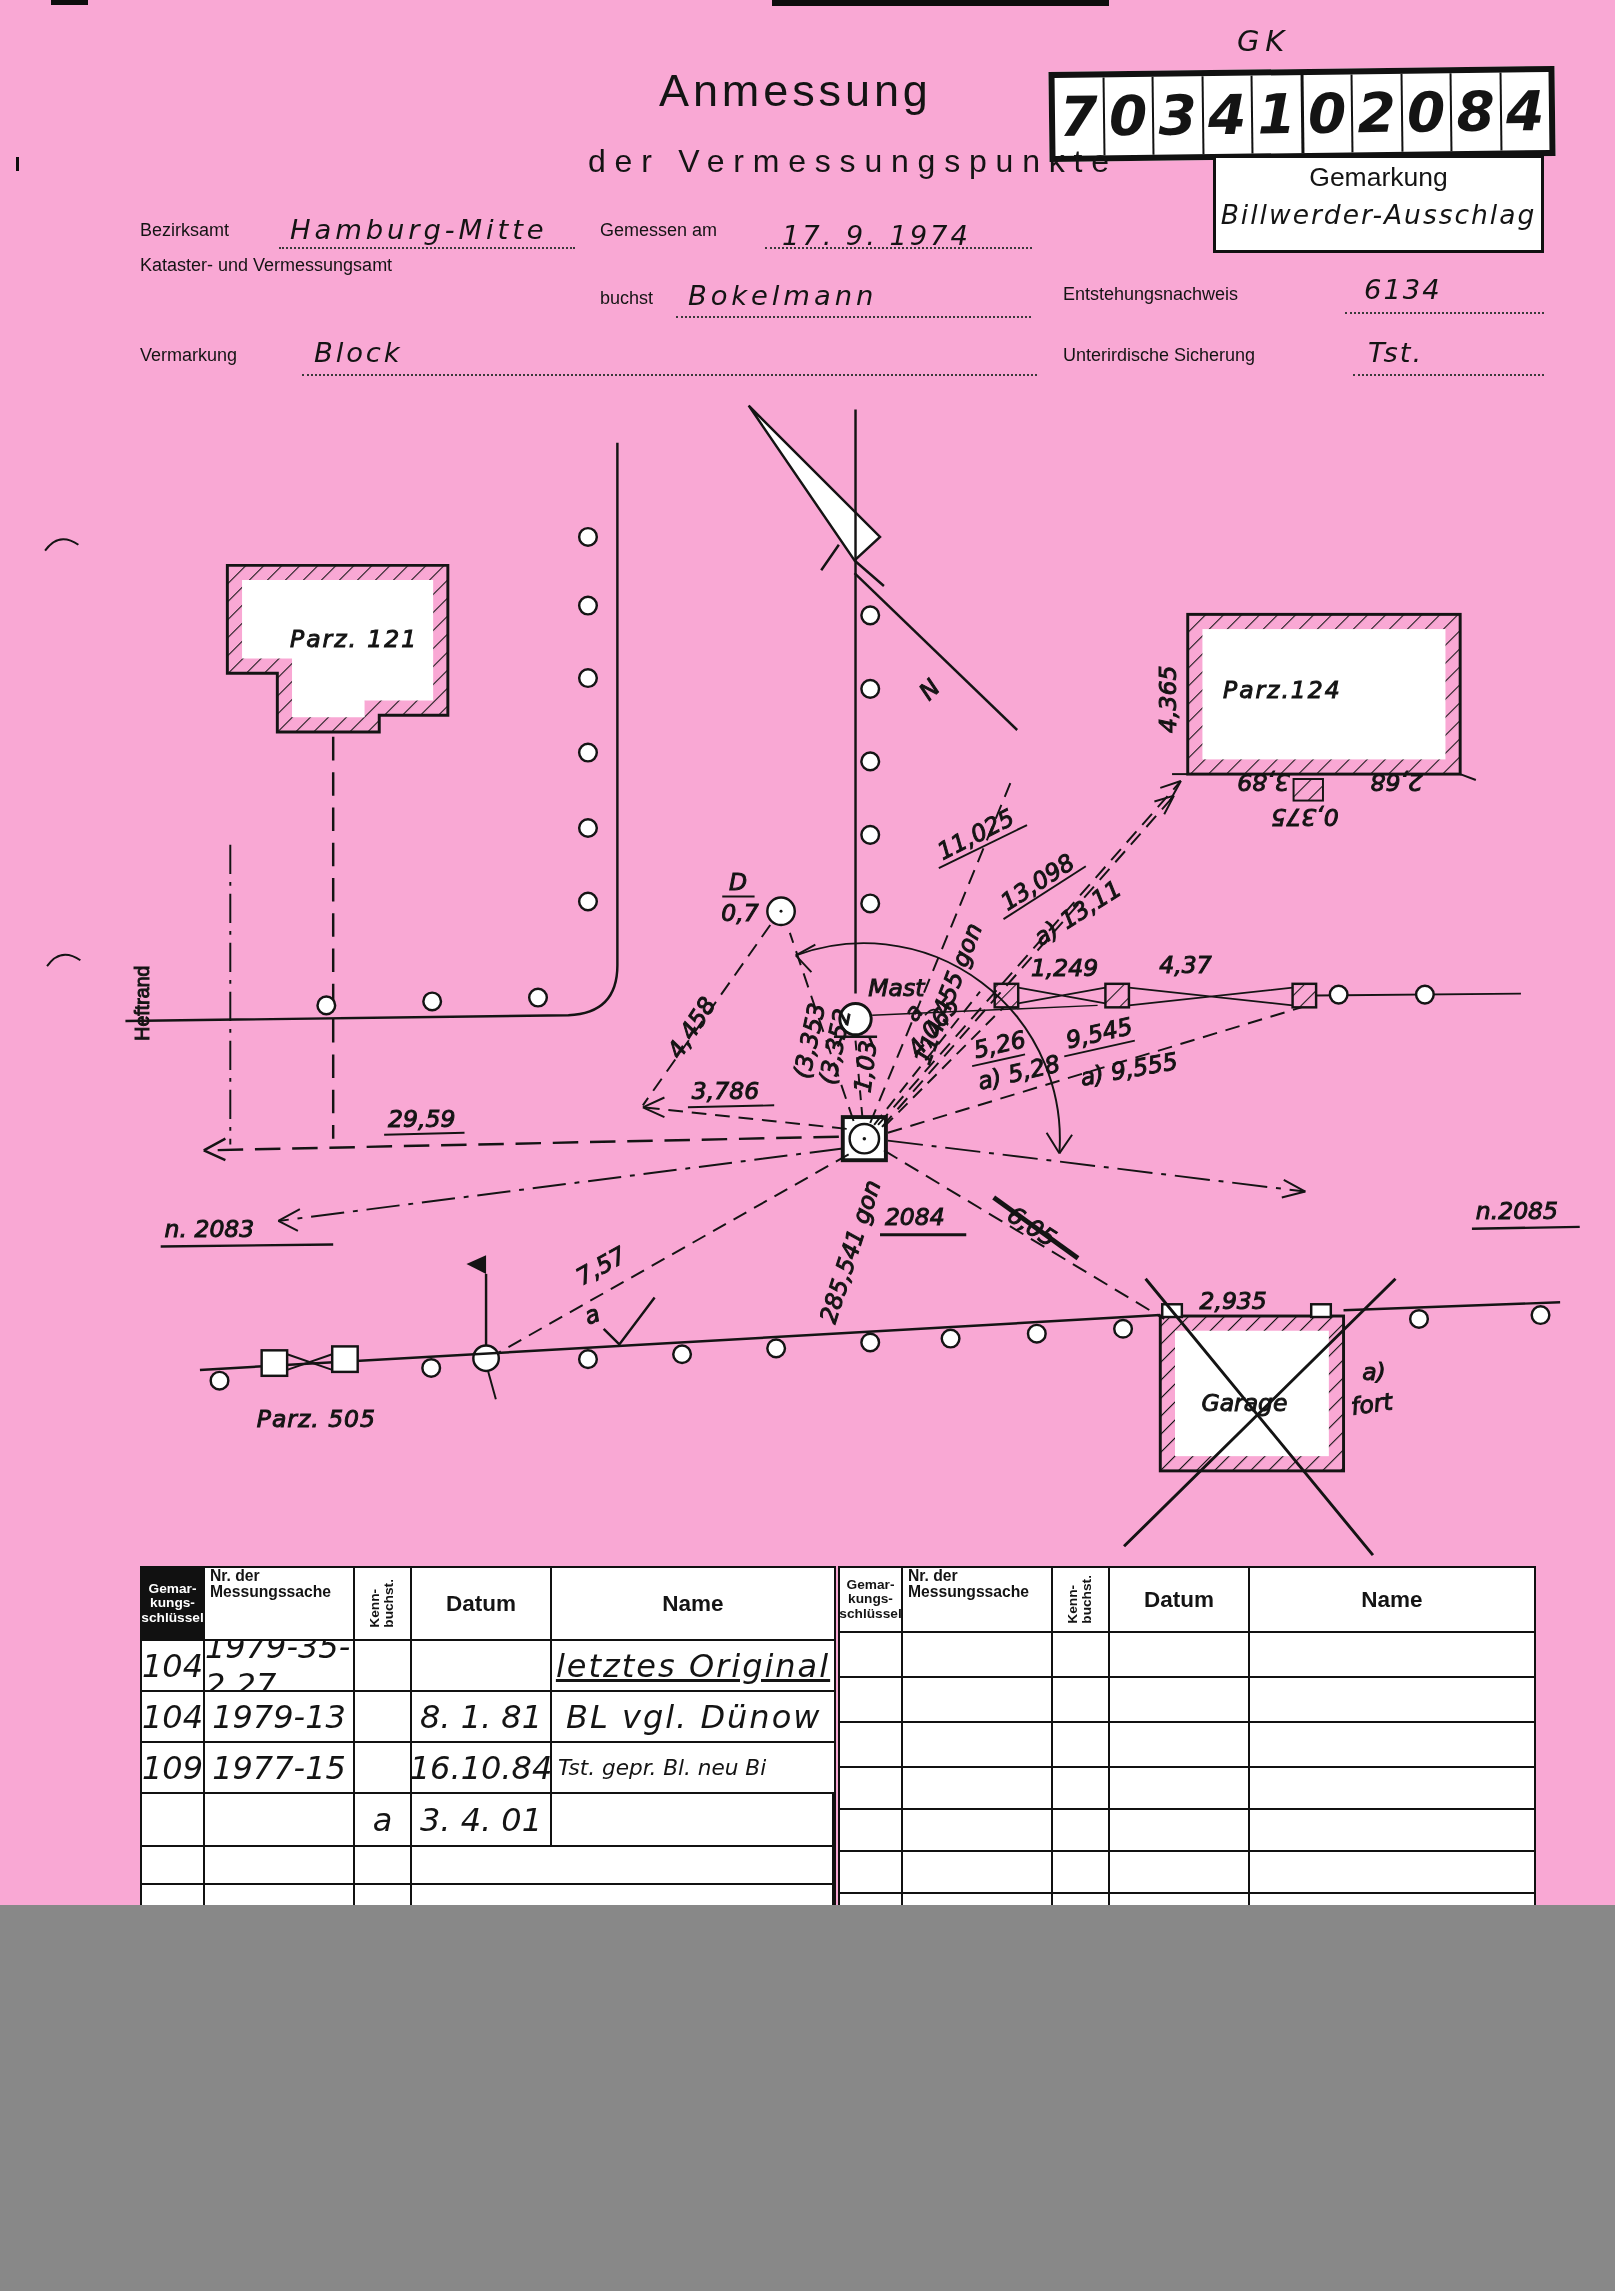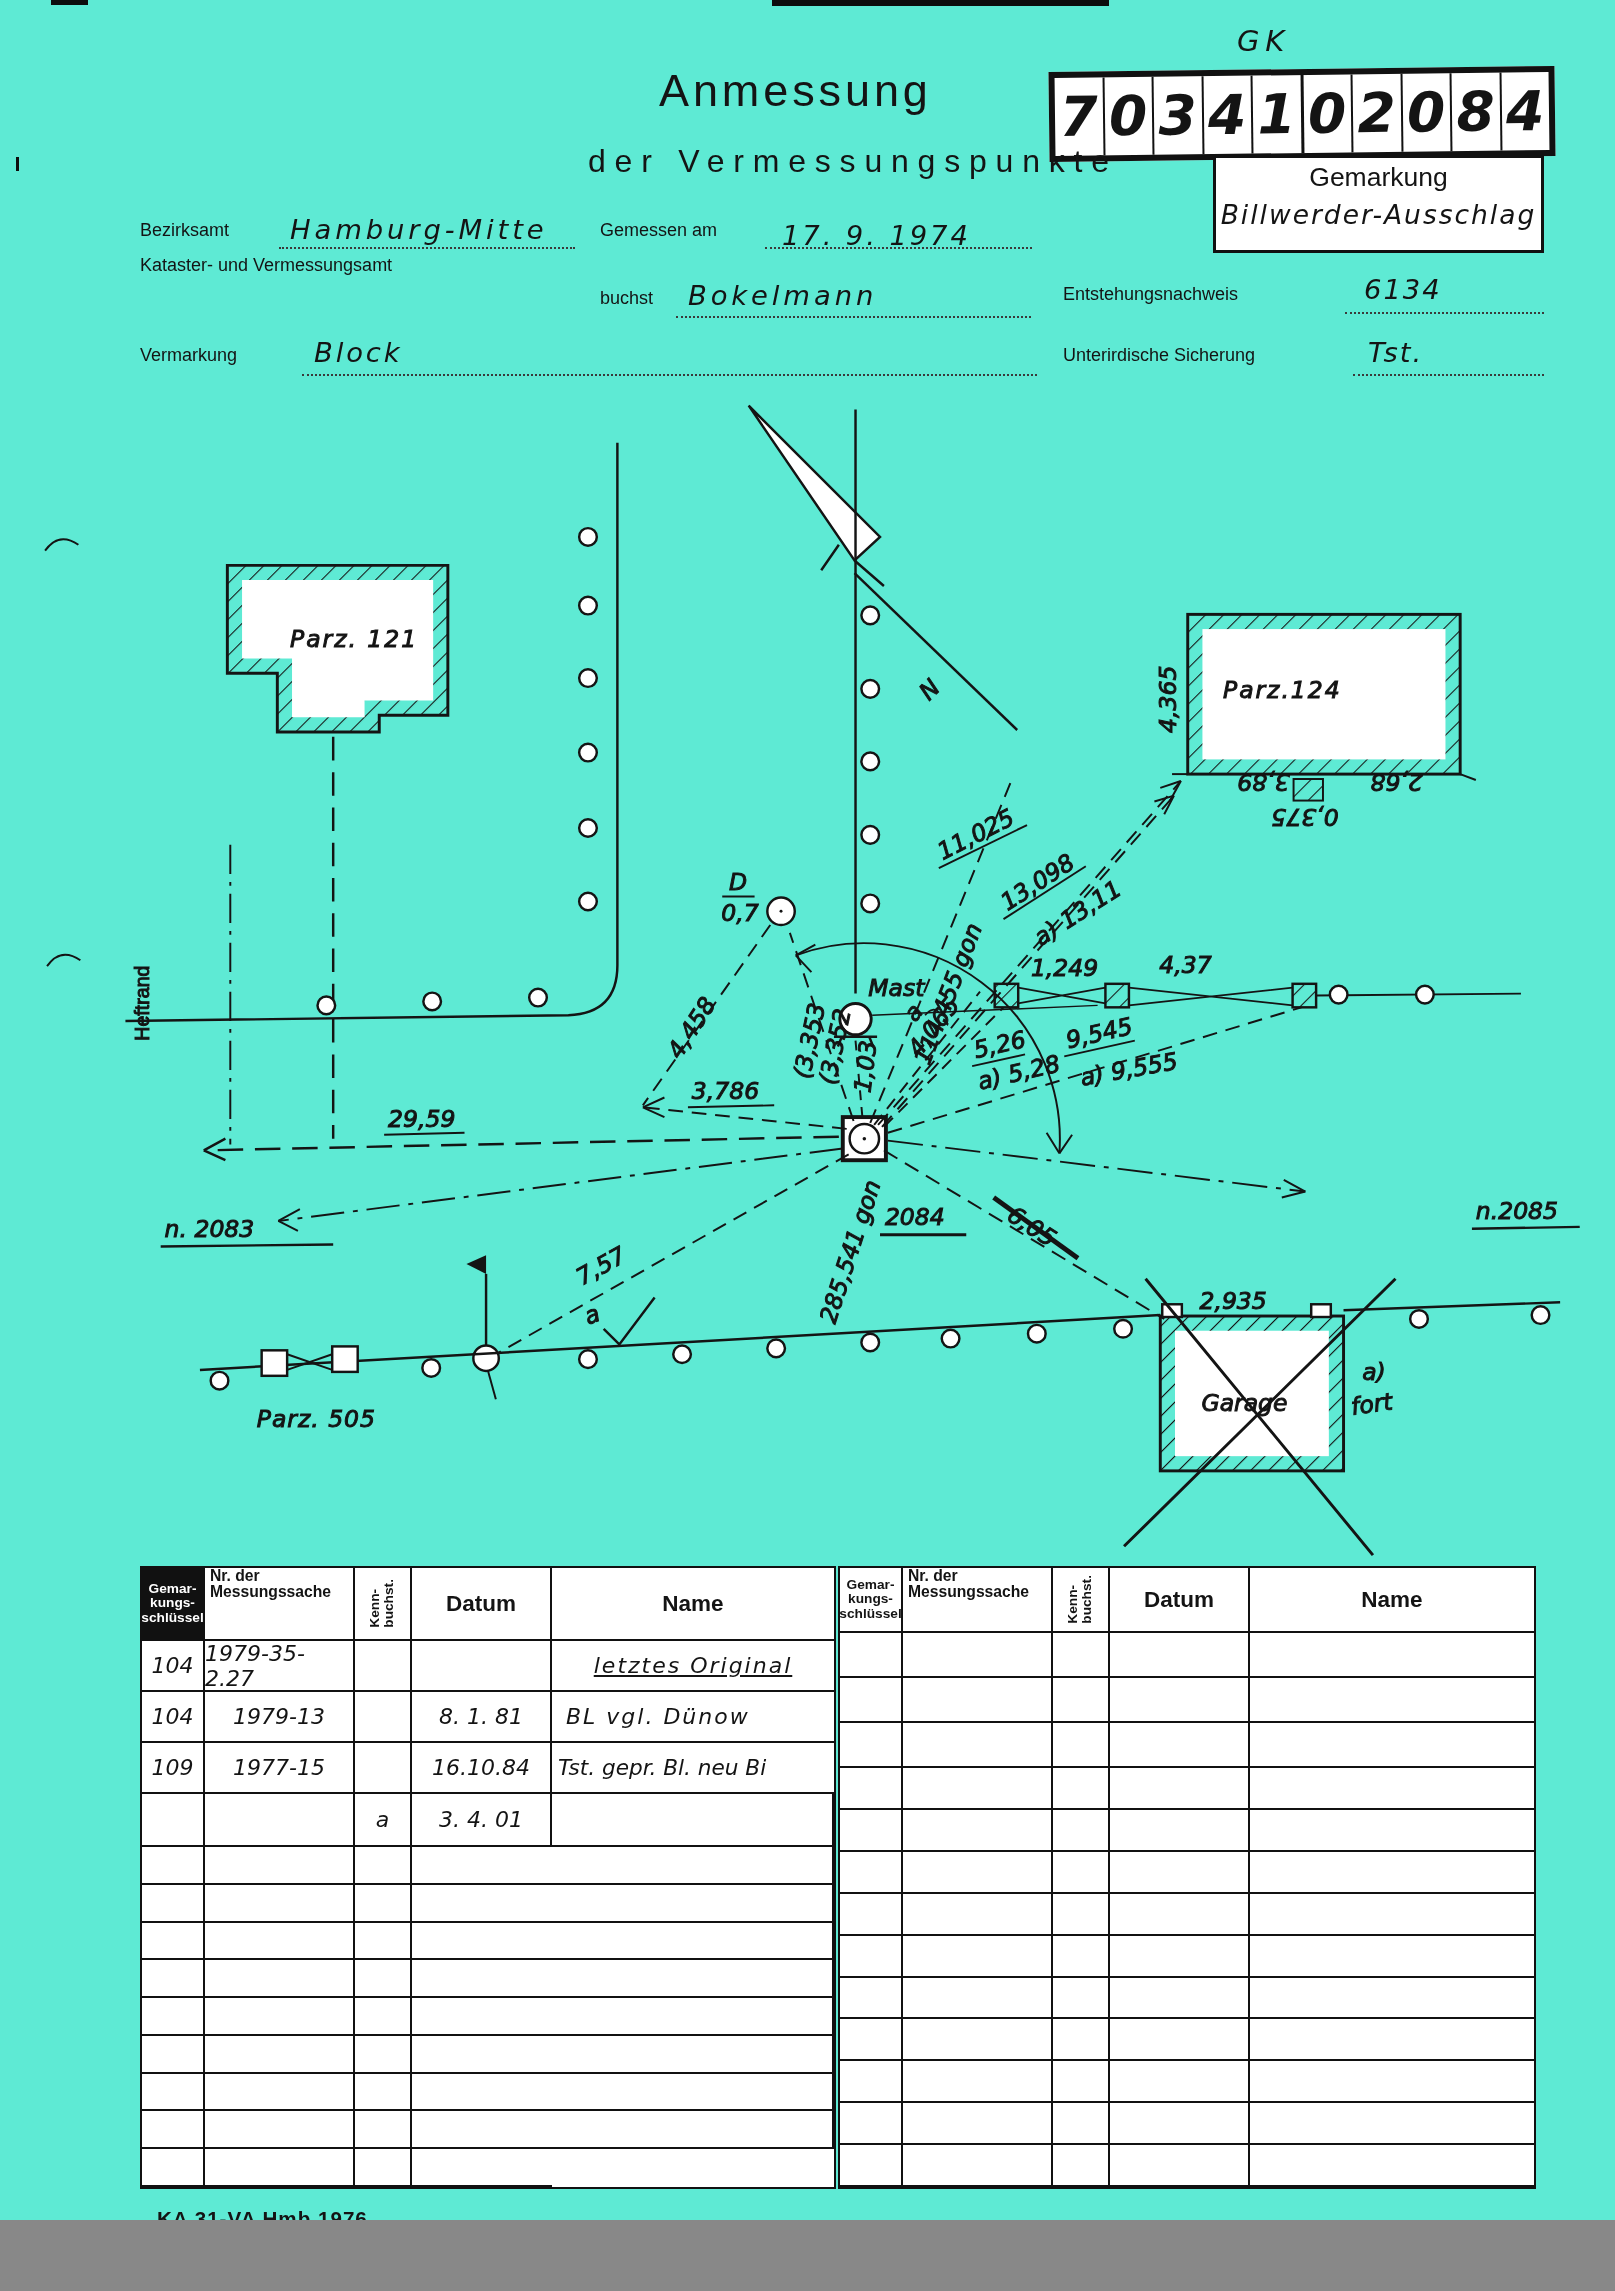--- a/index.html
+++ b/index.html
@@ -1,17 +1,17 @@
 <!DOCTYPE html>
 <html><head>
 <meta charset="utf-8">
 <style>
   html,body { margin:0; padding:0; background:#888; }
   .page {
-    position:relative; width:1615px; height:2220px; background:#5eead4;
+    position:relative; width:1615px; height:1905px; background:#f9a8d4;
     font-family:"Liberation Sans",sans-serif; color:#141414; overflow:hidden;
   }
   .abs { position:absolute; }
   .printed { font-family:"Liberation Sans",sans-serif; color:#141414; }
   .hand { font-family:"DejaVu Sans",sans-serif; font-style:italic; color:#141414; }
   .dotline { position:absolute; border-bottom:2px dotted #3a3a3a; height:0; }
   
   .gk { font-size:29px; letter-spacing:5.9px; }
   .numbox { position:absolute; left:1049px; top:69px; width:494px; height:78px;
     border:6.9px solid #111; display:flex; transform:rotate(-0.7deg); background:#fff; }
@@ -32,21 +32,21 @@
   .stable .td { border-right:2px solid #111; border-bottom:2px solid #111;
     overflow:hidden; display:flex; align-items:center; justify-content:center; }
   .stable .td.last { border-right:none; }
   .stable .hd { font-weight:bold; text-align:center; line-height:1.05; }
   .stable .hd.small { font-size:13.7px; }
   .stable .hd.med { font-size:15.7px; text-align:left; justify-content:flex-start; padding-left:4.9px; }
   .stable .hd.big { font-size:22.5px; }
   .stable .hd.inv { background:#111; color:#fff; }
   .stable .hd.hdrow { border-bottom:2.9px solid #111; }
   .kennrot { transform:rotate(-90deg); white-space:nowrap; font-size:13.7px; font-weight:bold; line-height:1.05; text-align:left; }
-  .cellhand { font-family:"DejaVu Sans",sans-serif; font-style:italic; font-size:22px; }
+  .cellhand { font-family:"DejaVu Sans",sans-serif; font-style:italic; font-size:32px; }
   .footer { font-size:20.6px; font-weight:bold; letter-spacing:1px; }
   .artifact { position:absolute; background:#0d0d0d; }
   .speck { position:absolute; background:#555; border-radius:50%; }
   svg text { fill:#141414; }
   .sk-hand { font:italic 24px "DejaVu Sans",sans-serif; }
   .sk-print { font:20px "Liberation Sans",sans-serif; }
 </style>
 </head>
 <body>
 

